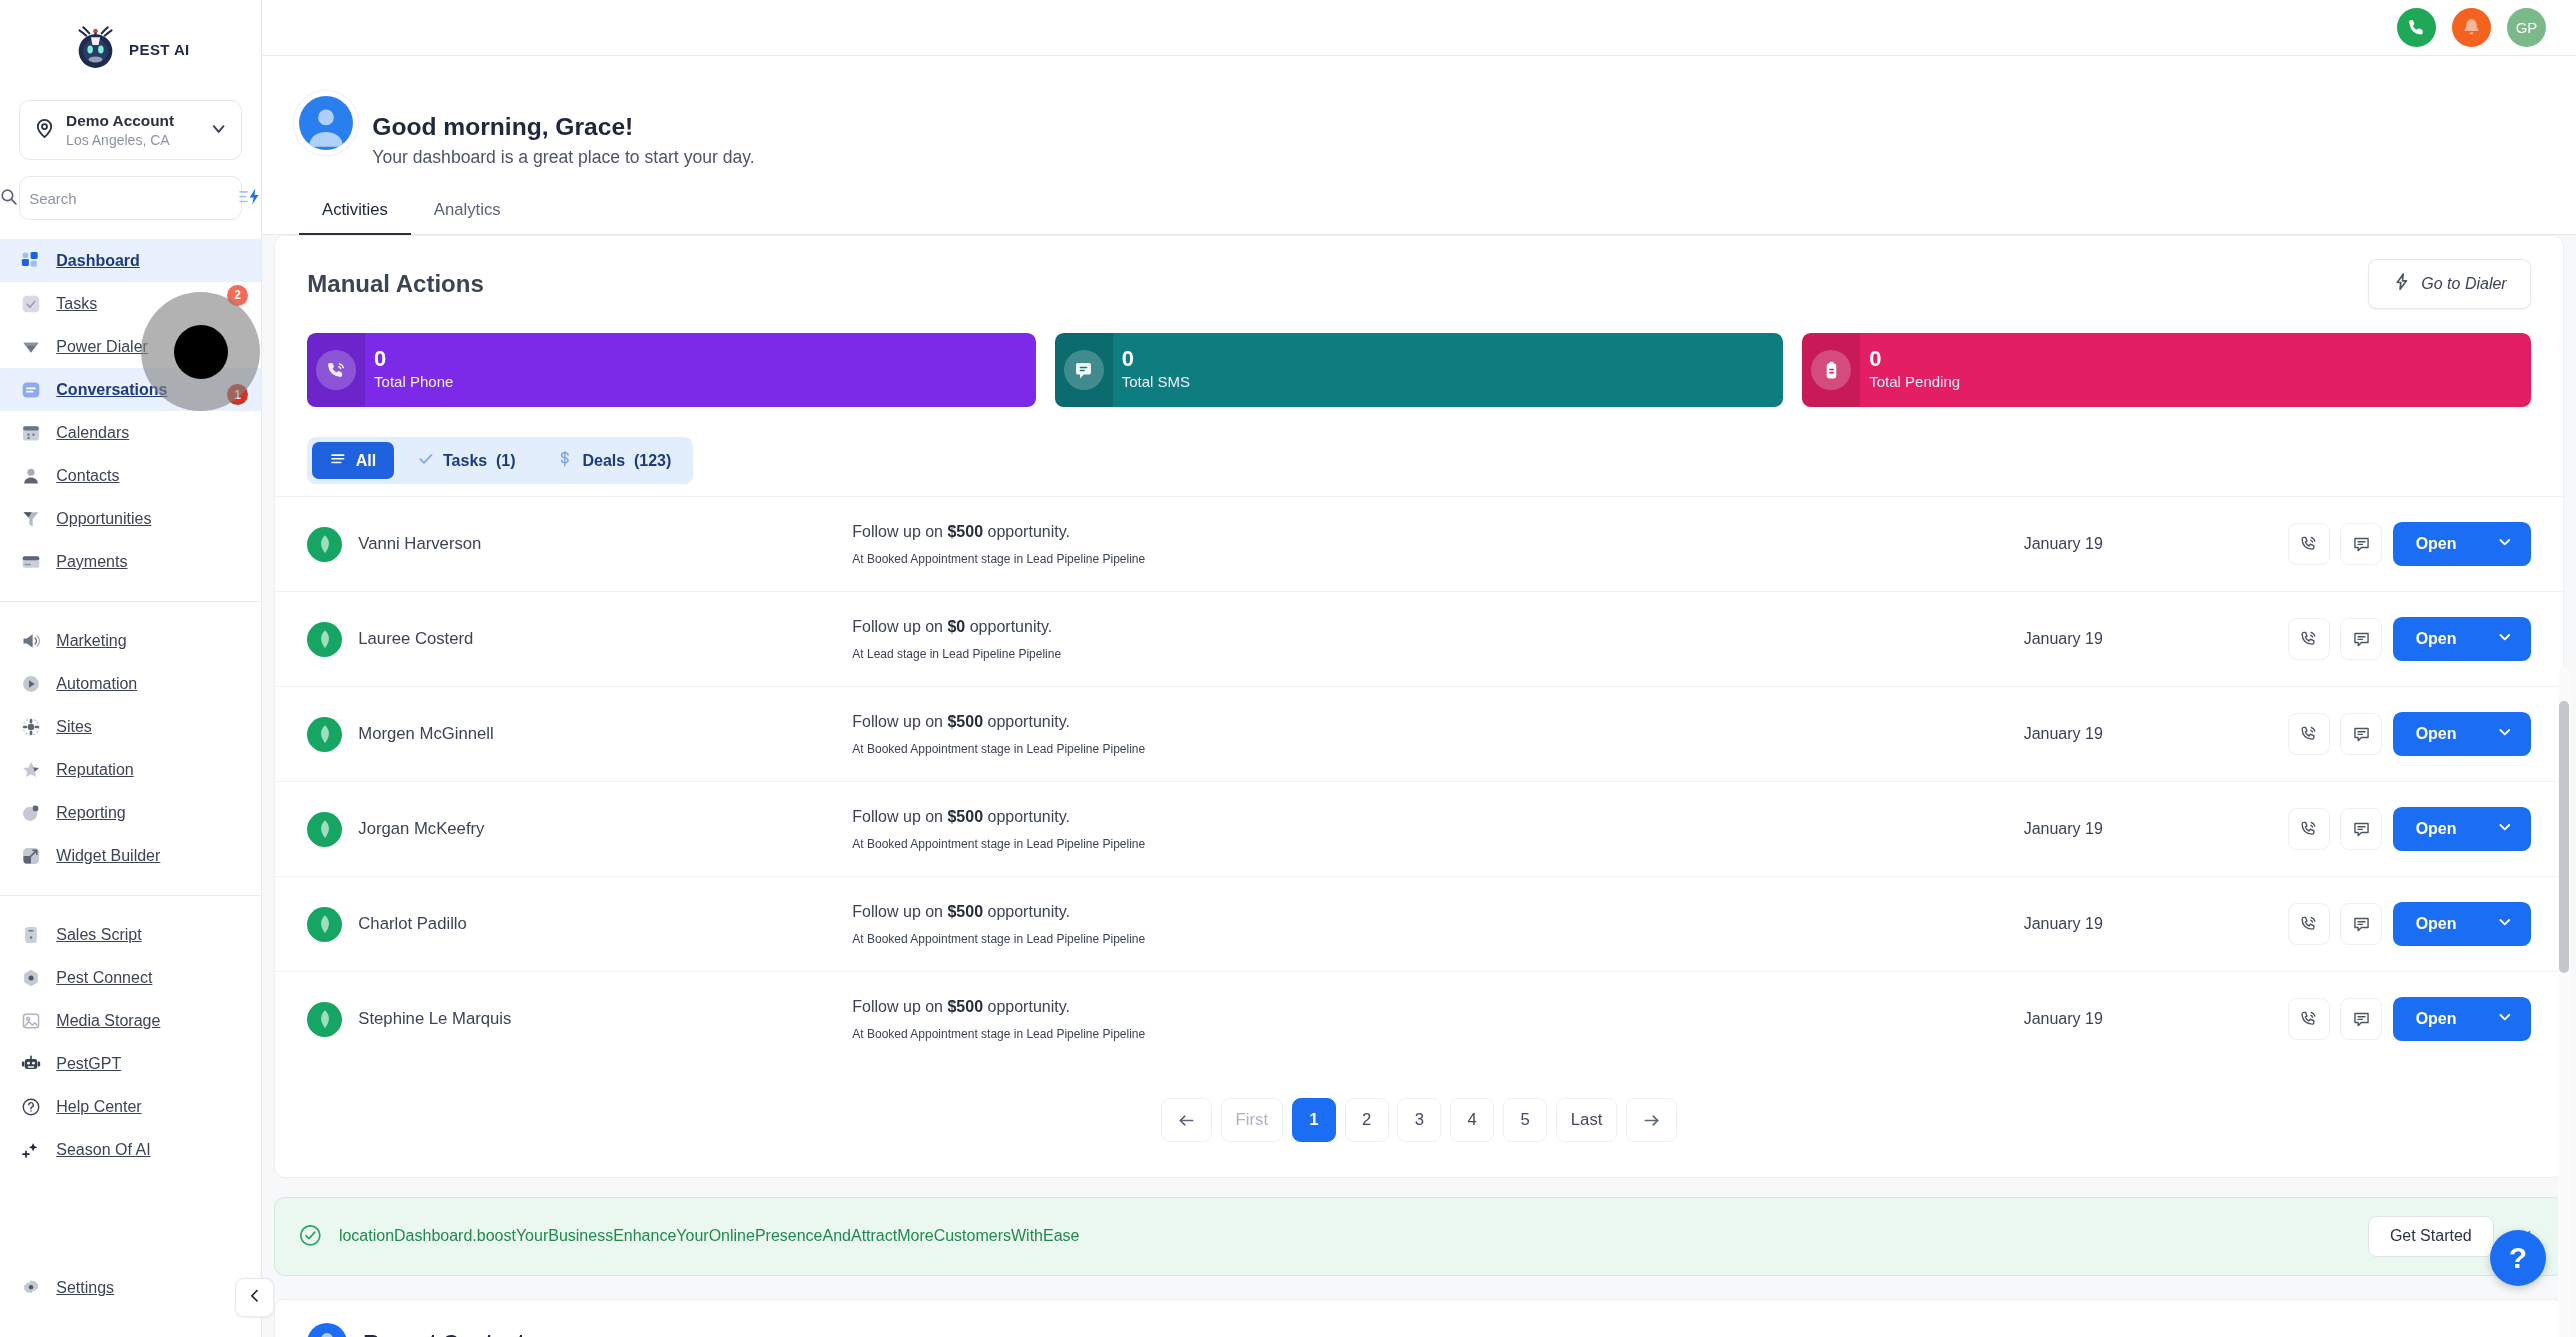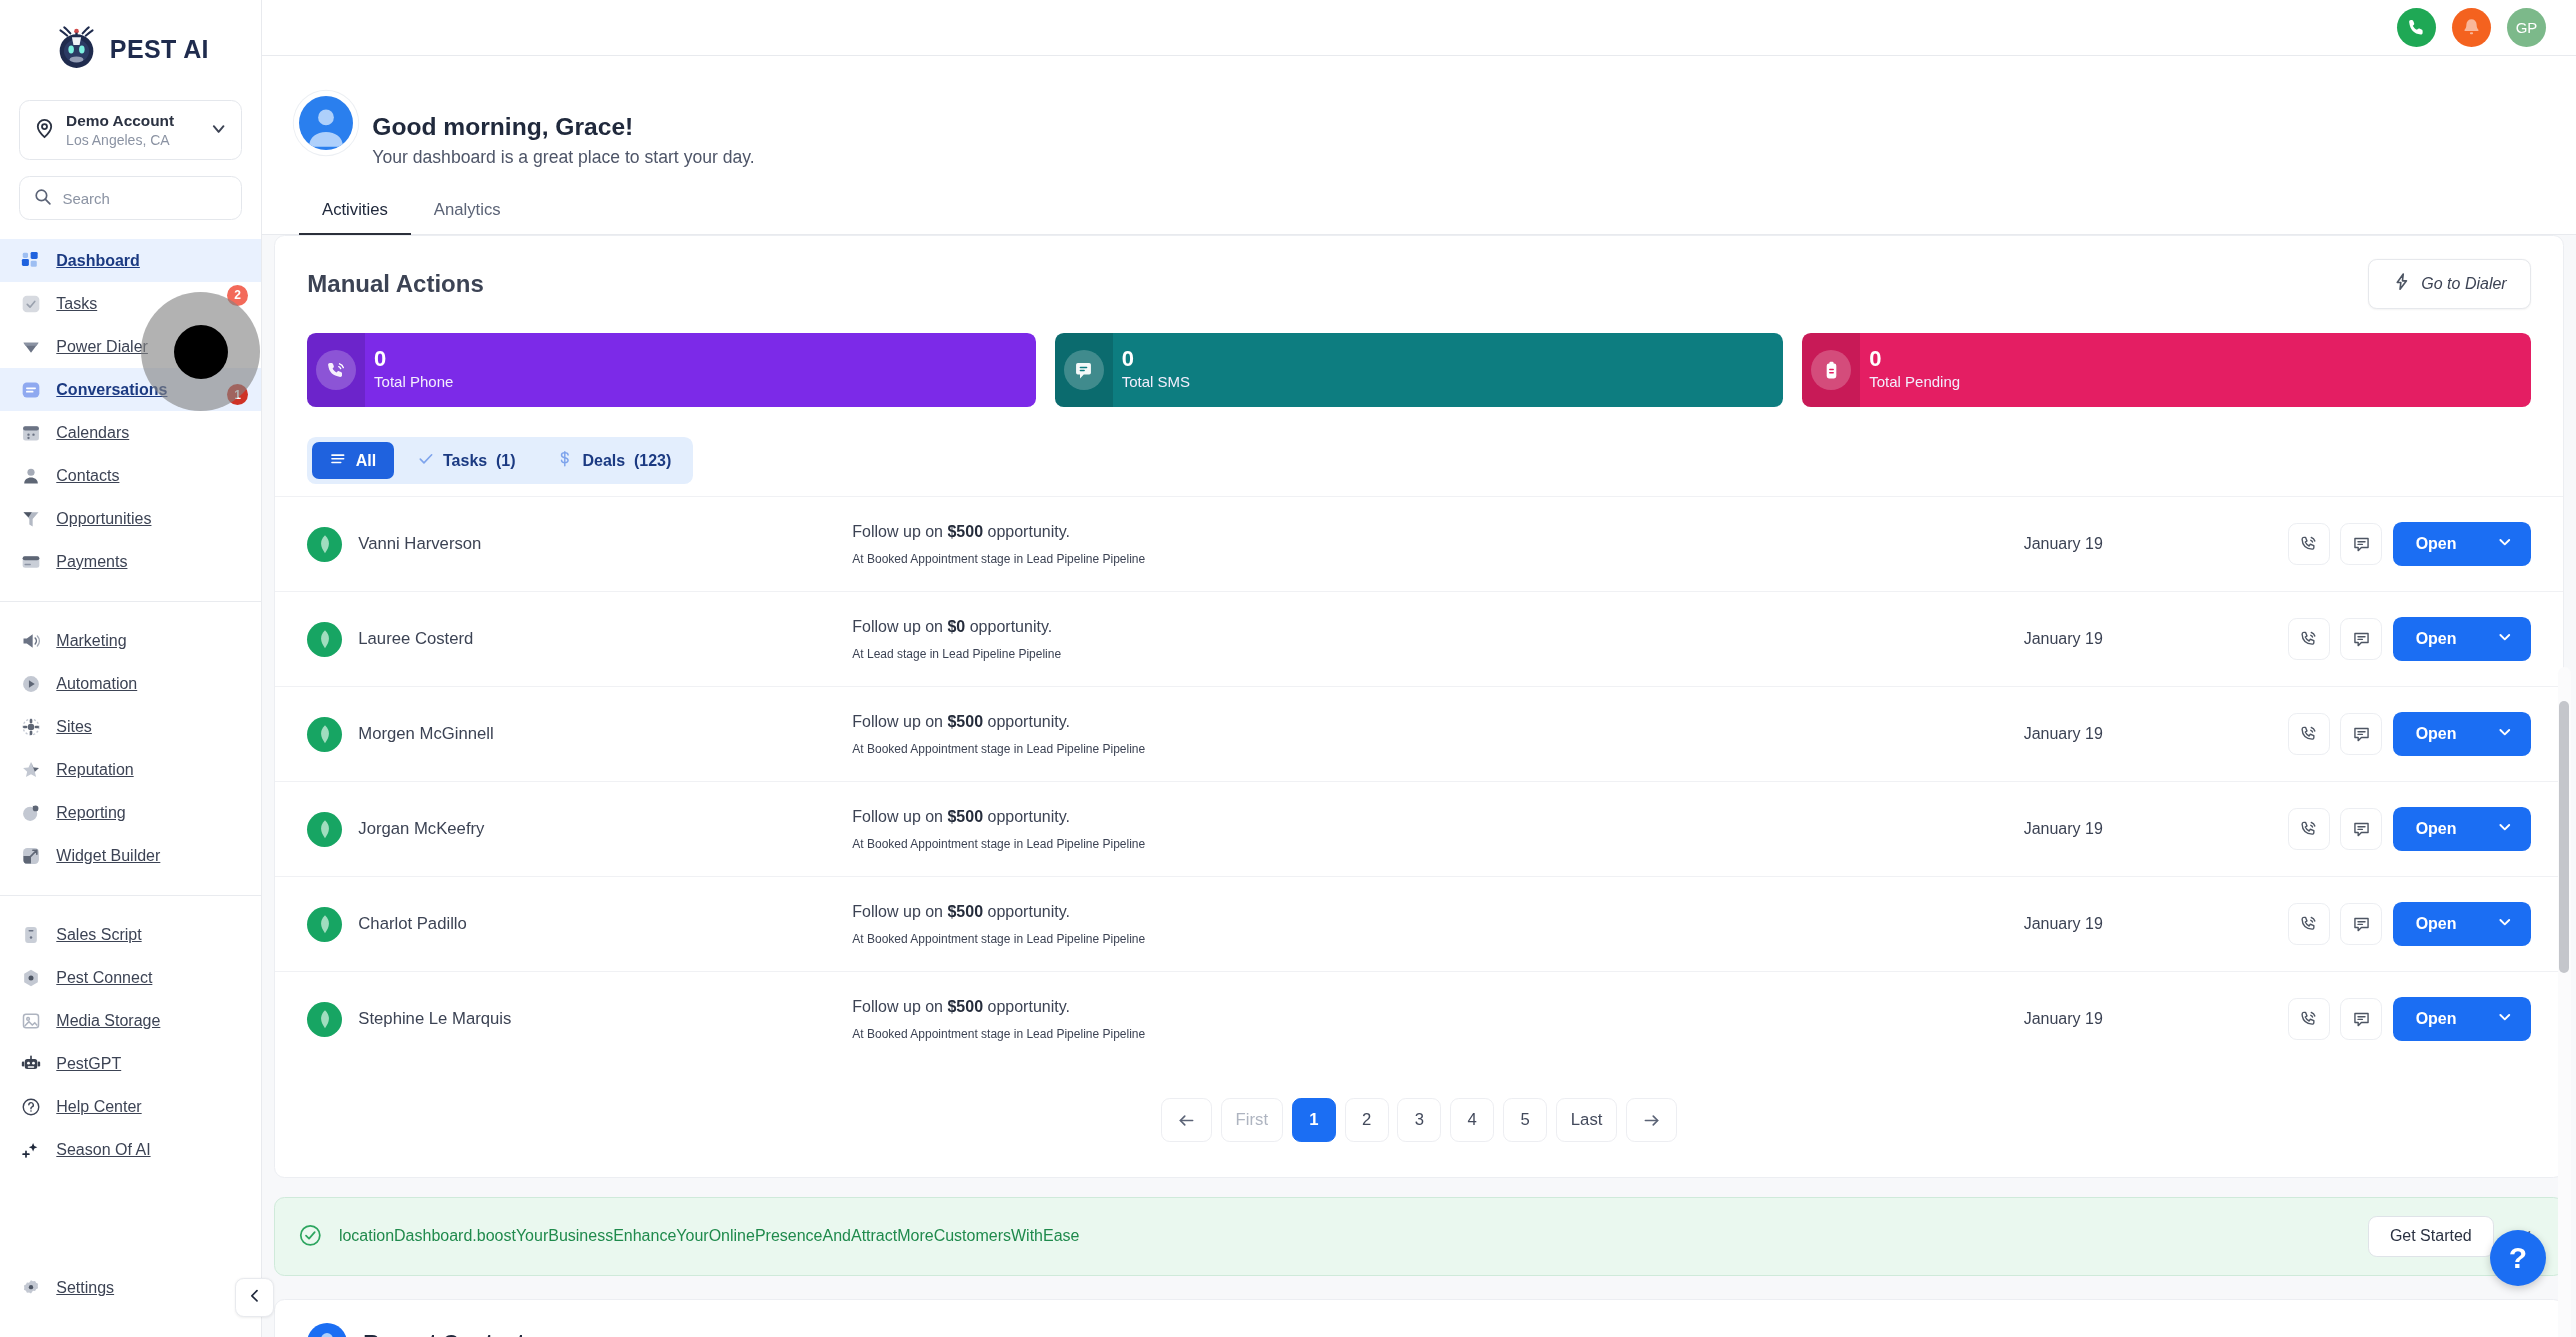--- a/index.html
+++ b/index.html
@@ -13,34 +13,34 @@
 
   
   .sidebar {
     width: 262px; height: 1337px; background: #ffffff;
     border-right: 0.9px solid #e8eaee;
     display: flex; flex-direction: column; flex: 0 0 262px;
     position: relative;
   }
   .logo-row { display: flex; align-items: center; justify-content: center; gap: 8.8px; padding: 24.6px 0 19.3px 0; }
   .logo-mark { width: 49px; height: 49px; flex: 0 0 49px; }
-  .logo-text { font-size: 25px; font-weight: 700; color: #1f2b4d; letter-spacing: 0.4px; }
+  .logo-text { font-size: 15px; font-weight: 700; color: #1f2b4d; letter-spacing: 0.4px; }
 
   .acct {
     margin: 7px 19.3px 0 19.3px; border: 0.9px solid #e4e7ec; border-radius: 10.5px;
     padding: 10.5px 12.3px; display: flex; align-items: center; gap: 10.5px; cursor: pointer;
     background: #fff;
   }
   .acct-txt { flex: 1; min-width: 0; }
   .acct-name { font-size: 15.4px; font-weight: 700; color: #2b3242; line-height: 1.25; }
   .acct-loc { font-size: 14px; color: #8b93a3; line-height: 1.3; }
 
   .search-box {
     margin: 16px 19.3px 0 19.3px; border: 0.9px solid #e4e7ec; border-radius: 10.5px;
-    padding: 9.7px 12.3px; display: flex; align-items: center; gap: 10.5px; background:#fff;
+    padding: 9.7px 12.3px; display: flex; align-items: center; gap: 10.5px; background:#fff;justify-content:center;
   }
   .search-inp {
     flex: 1; border: 0; outline: 0; font-size: 15px; color: #3b4254;
     font-family: "Liberation Sans", sans-serif; background: transparent;
   }
   .search-inp::placeholder { color: #8b93a3; }
 
   .nav { margin-top: 19.3px; display: flex; flex-direction: column; }
   .nav-sep { height: 0.9px; background: #e9ebef; margin: 17.6px 0 17.6px 0; }
   .nav-item {

